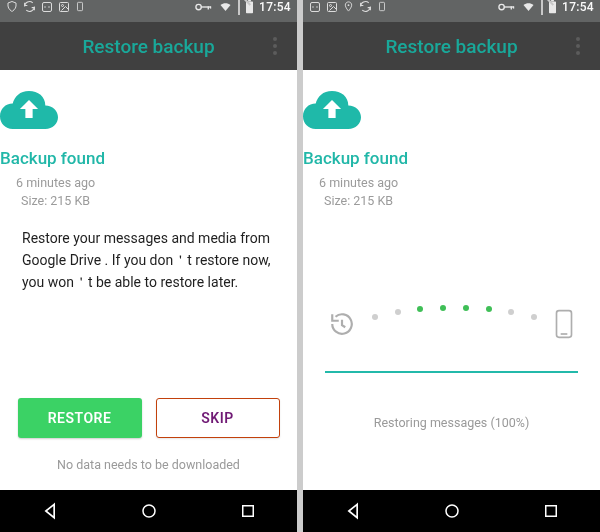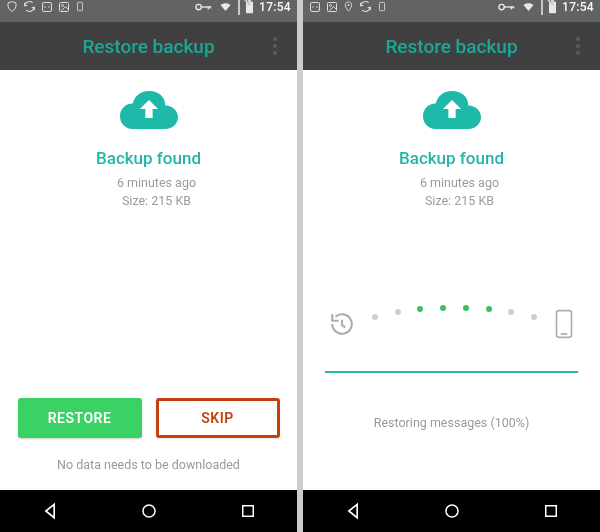--- a/index.html
+++ b/index.html
@@ -40,21 +40,21 @@
     font-weight: 500;
   }
   .overflow {
     position: absolute; right: 10px; top: 50%; transform: translateY(-50%);
     width: 24px; height: 24px; display:flex; align-items:center; justify-content:center;
     cursor:pointer;
   }
   .overflow-dot { width:4px; height:4px; background:#5c5c5c; border-radius:50%; margin:1.5px 0; }
   .content {
     flex: 1;
-    display: flex; flex-direction: column; align-items: center;
+    display: flex; flex-direction: column; align-items: flex-start;
     padding-top: 18px;
     text-align:center;
     position:relative;
   }
   .cloud-icon { margin-bottom: 14px; }
   .backup-title { color:#21b7a8; font-size:17px; font-weight:500; margin-bottom:6px; }
   .backup-meta { color:#9b9b9b; font-size:12.5px; line-height:1.45;margin-left:16px; }
   .desc {
     color:#1f1f1f; font-size:14px; line-height:1.55;
     padding: 18px 22px 0 22px; text-align:left;
@@ -64,21 +64,21 @@
     display:flex; justify-content:center; gap:14px;
   }
   .btn {
     width: 124px; height: 40px;
     border-radius: 3px;
     font-size: 14px; font-weight:600; letter-spacing:0.5px;
     display:flex; align-items:center; justify-content:center;
     cursor:pointer;
   }
   .btn-restore { background:#3bd265; color:#ffffff; box-shadow:0 1px 2px rgba(0,0,0,.2);}
-  .btn-skip { background:#ffffff; color:#c2410c; border:3px solid #c2410c; box-shadow:0 1px 2px rgba(0,0,0,.1);}
+  .btn-skip { background:#ffffff; color:#701a75; border:1px solid #c2410c; box-shadow:0 1px 2px rgba(0,0,0,.1);}
   .footer-text {
     position:absolute; bottom: 18px; left:0; right:0;
     color:#9a9a9a; font-size:12.5px; text-align:center;
   }
   .progress-wrap {
     position:absolute; bottom: 60px; left:22px; right:22px;
   }
   .progress-line {
     height:2px; background:#23b9aa; width:100%;
     margin-top:32px;
@@ -162,20 +162,21 @@
       <svg width="58" height="42" viewBox="0 0 64 44">
           <path fill="#1fb9a9" d="M50 18c0-10-8-16-18-16S16 8 14 16C6 16 0 22 0 30c0 8 6 14 14 14h36c8 0 14-6 14-13 0-7-6-13-14-13z"></path>
           <path fill="#ffffff" d="M32 12l10 10h-6v10h-8V22h-6z"></path>
         </svg>
     </div>
     <div class="backup-title">Backup found</div>
     <div class="backup-meta">
       <div>6 minutes ago</div>
       <div>Size: 215 KB</div>
     </div>
+    <div class="desc">Restore your messages and media from Google Drive . If you don＇t restore now, you won＇t be able to restore later.</div>
 
     <div class="button-row">
       <div class="btn btn-restore">RESTORE</div>
       <div class="btn btn-skip">SKIP</div>
     </div>
     <div class="footer-text">No data needs to be downloaded</div>
   </div>
 
   <div class="navbar">
     <div class="navbtn">

